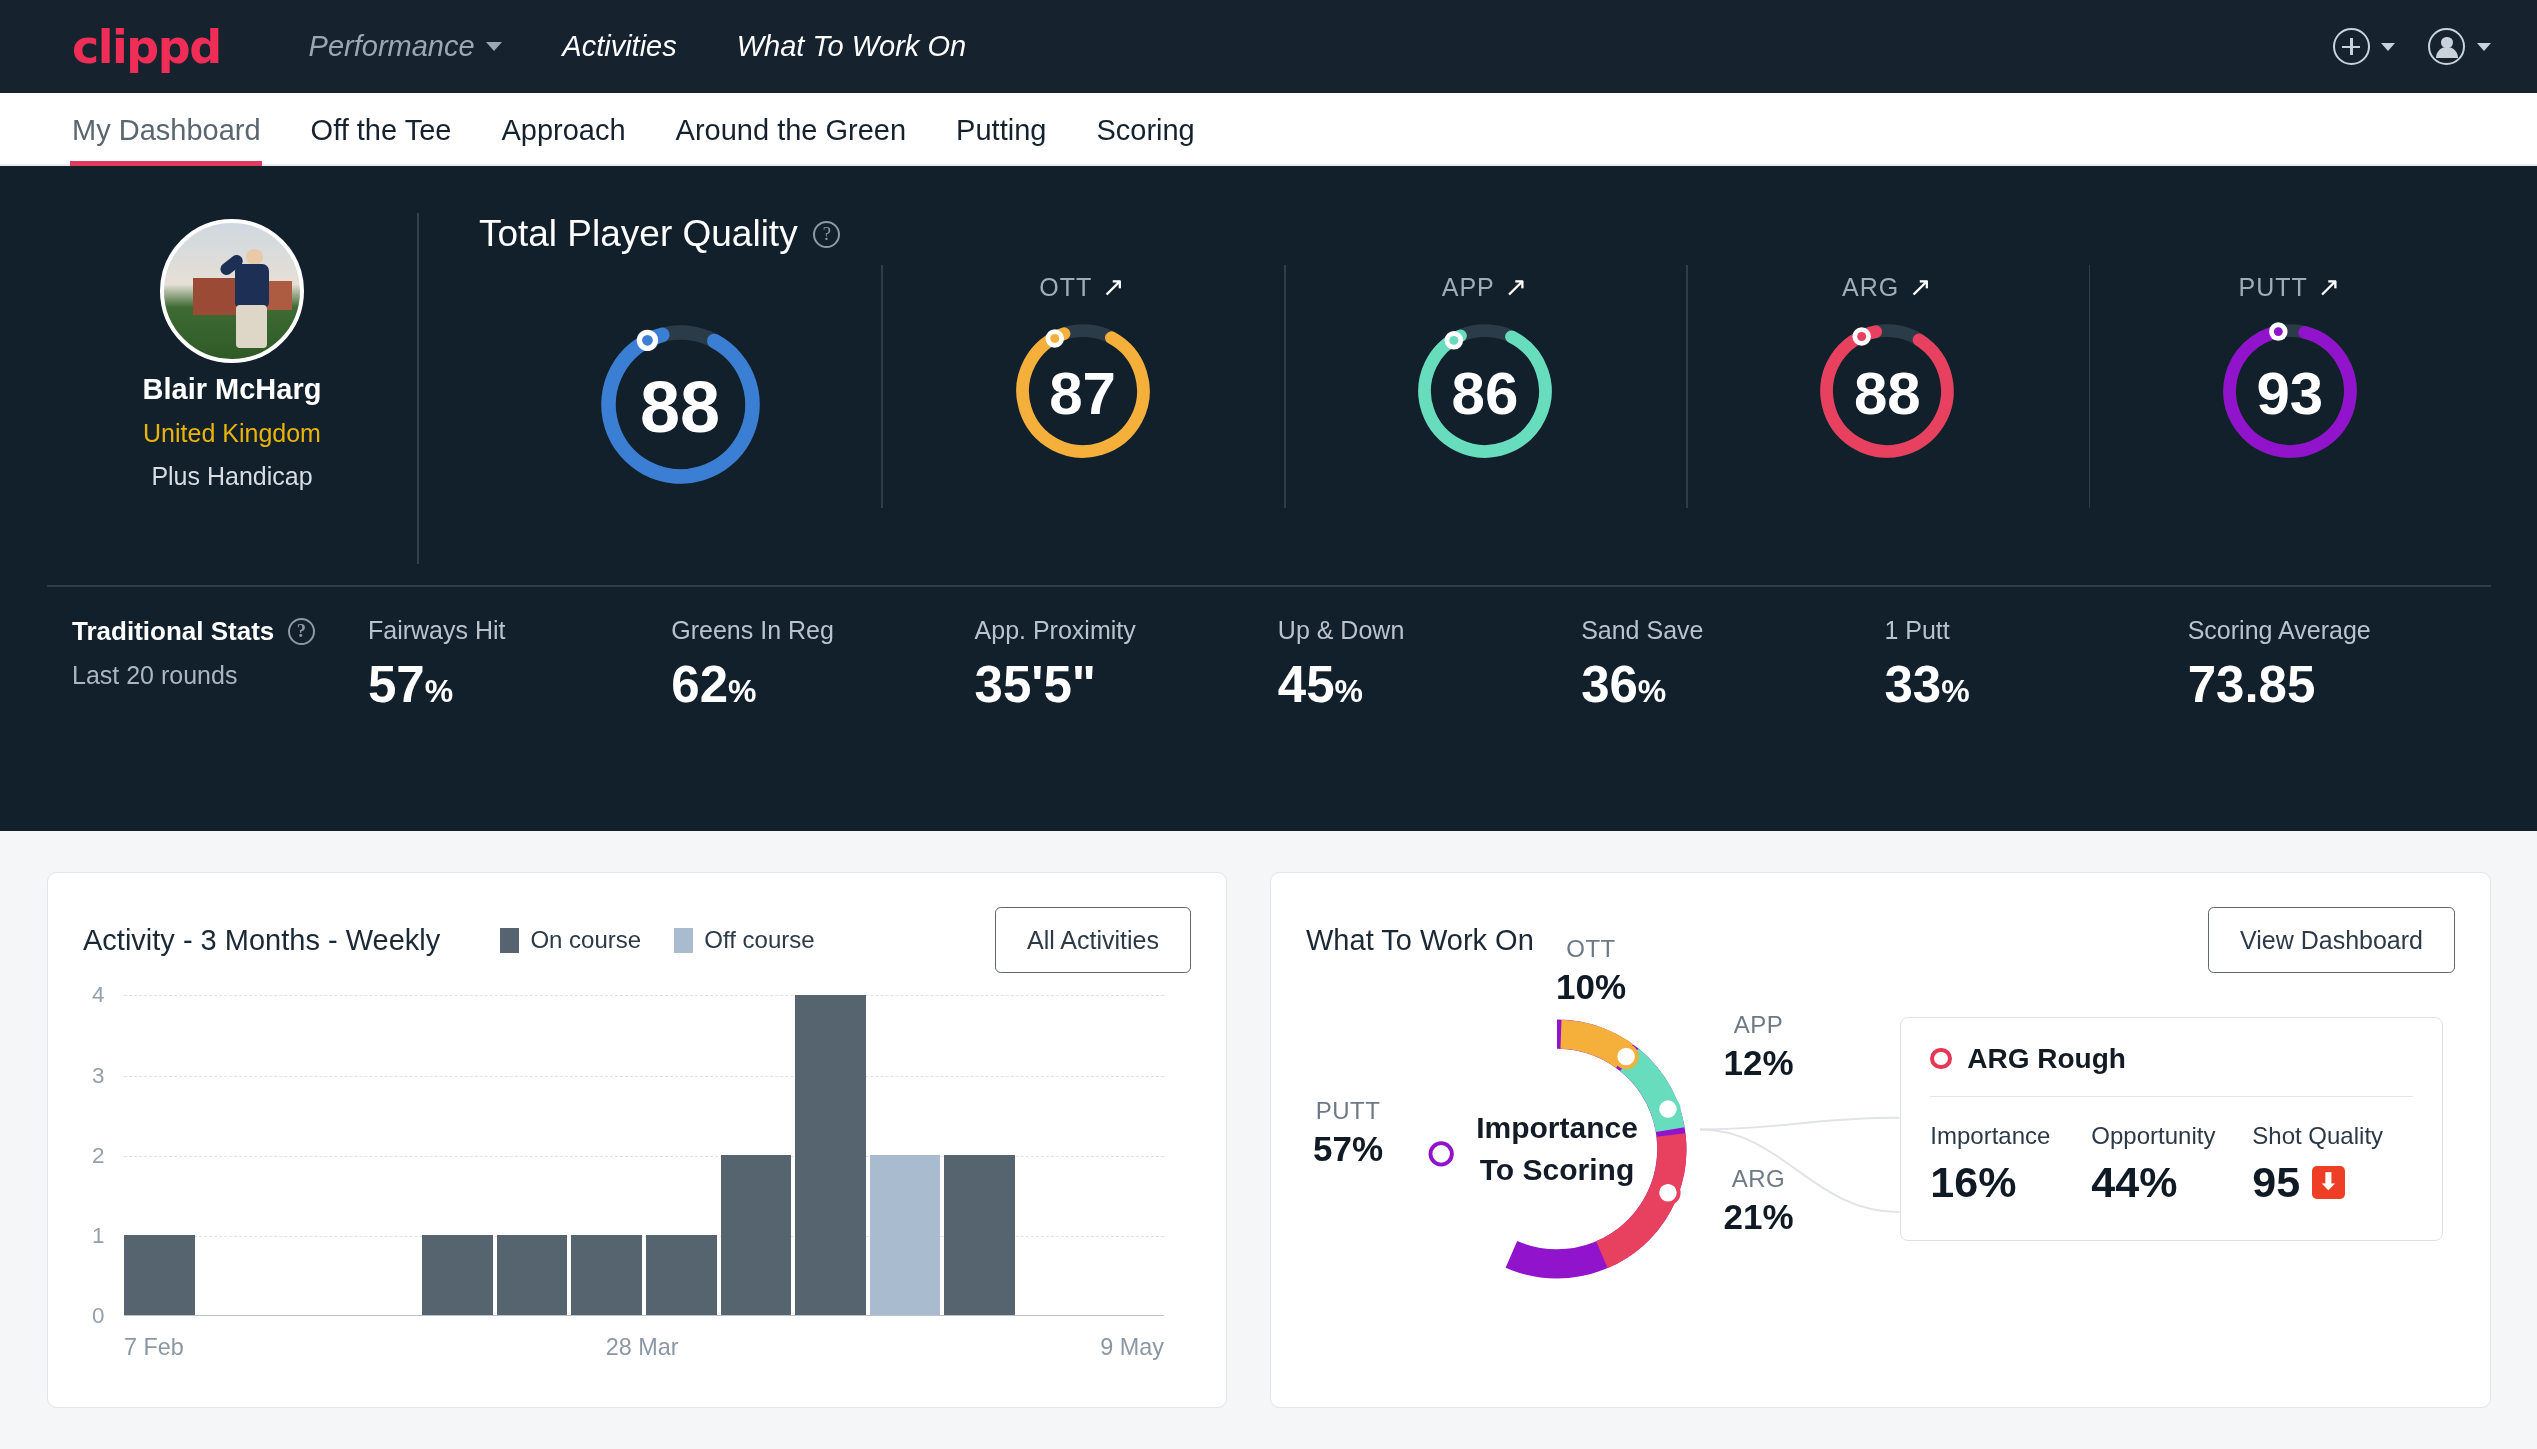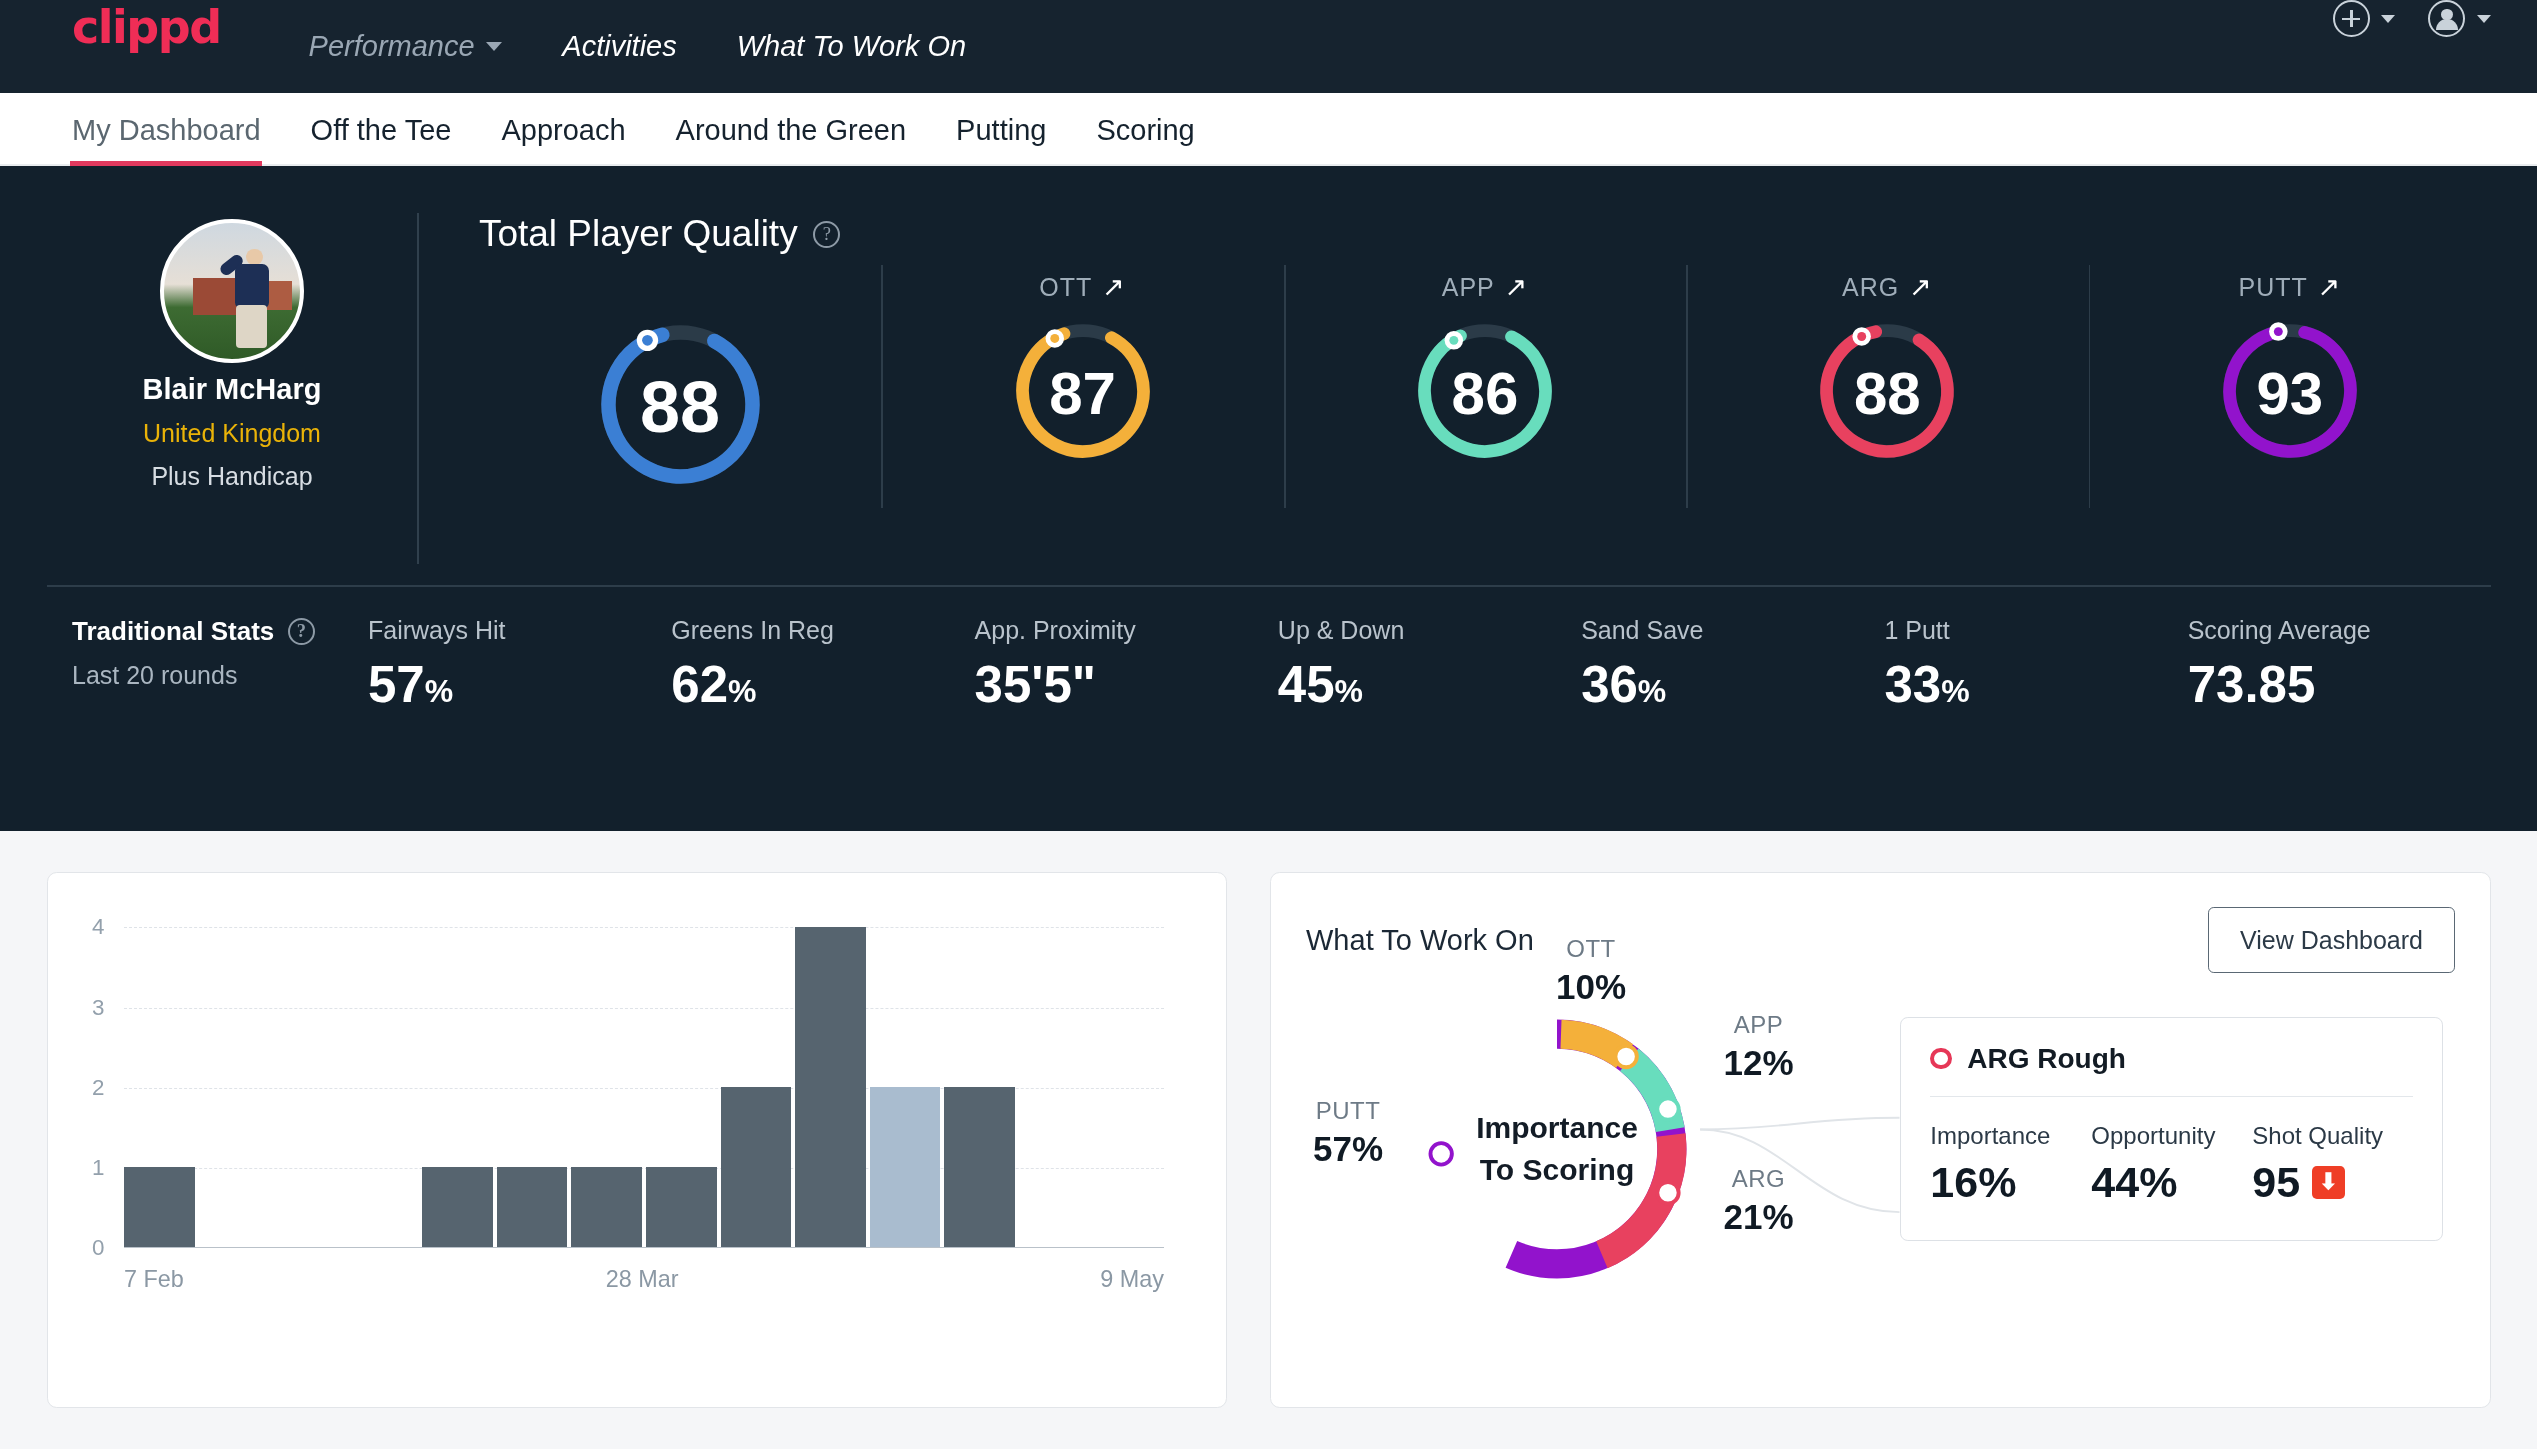--- a/index.html
+++ b/index.html
@@ -8,20 +8,21 @@
     font-family: "Liberation Sans", sans-serif;
     background: #ffffff;
     overflow: hidden;
   }
 
   
   .topbar {
     height: 93px;
     background: #16232f;
     display: flex;
+    align-items: center;
     padding: 0 47px;
     position: relative;
   }
   .brand {
     font-size: 46px;
     font-weight: 700;
     color: #ef2d56;
     letter-spacing: -1.5px;
     margin-left: 25px;
     margin-right: 88px;
@@ -647,20 +648,34 @@
         <span>73.85</span>
         <span class="stat-unit"></span>
       </div>
     </div>
   </div>
 </div>
 
 <div class="lower">
 
   <div class="card card-activity">
+    <div class="card-head">
+      <div class="card-title">Activity - 3 Months - Weekly</div>
+      <div class="legend">
+        <div class="legend-item">
+          <span class="legend-swatch" style="background:#56646f"></span>
+          <span>On course</span>
+        </div>
+        <div class="legend-item">
+          <span class="legend-swatch" style="background:#a9bccf"></span>
+          <span>Off course</span>
+        </div>
+      </div>
+      <button class="btn-outline">All Activities</button>
+    </div>
 
     <div class="chart">
       <div class="y-axis">
         <div class="y-tick" style="top:0%">4</div>
         <div class="y-tick" style="top:25%">3</div>
         <div class="y-tick" style="top:50%">2</div>
         <div class="y-tick" style="top:75%">1</div>
         <div class="y-tick" style="top:100%">0</div>
       </div>
       <div class="plot">

